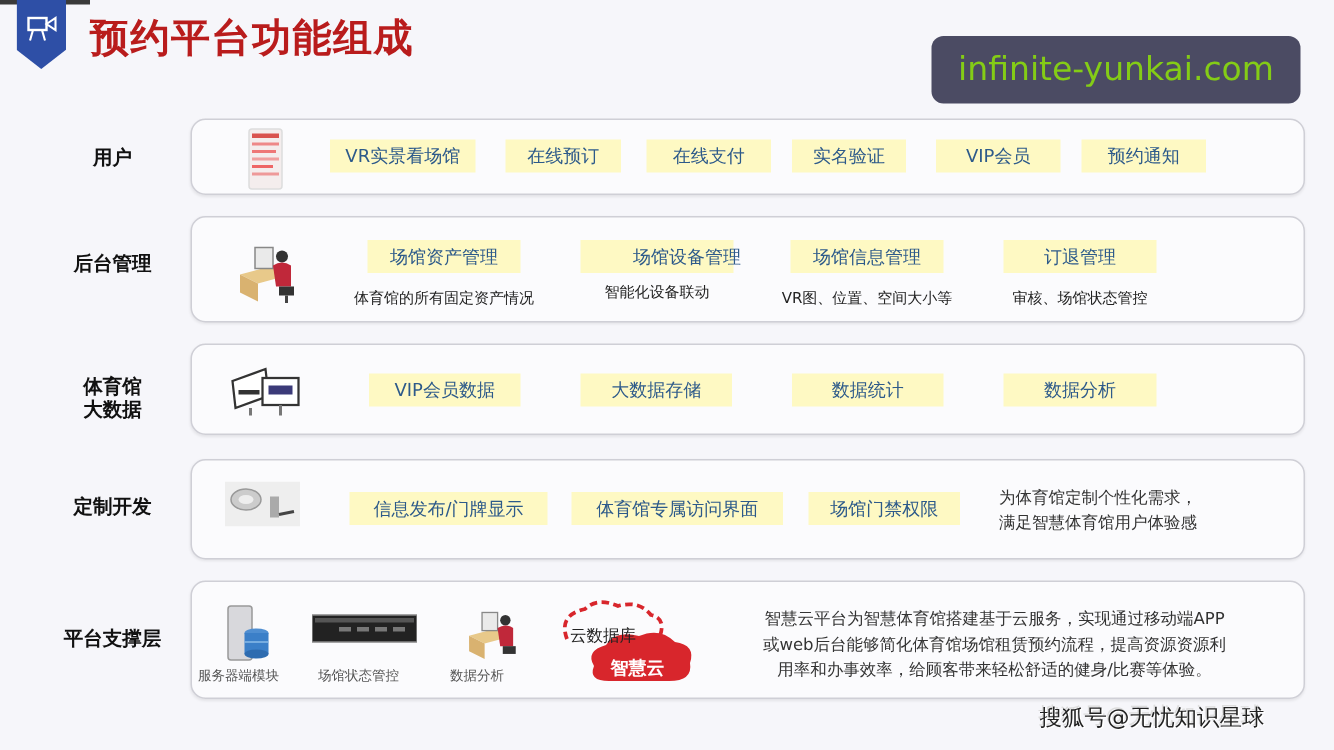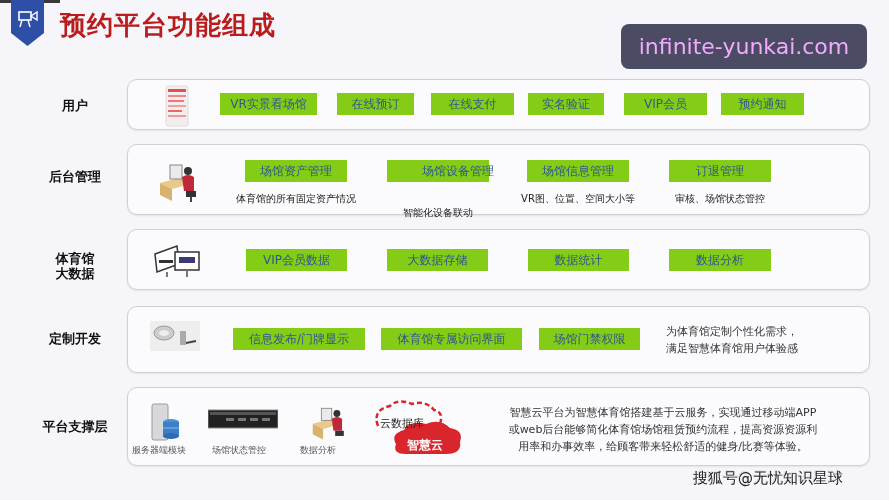--- a/index.html
+++ b/index.html
@@ -17,34 +17,34 @@
     clip-path: polygon(0 0, 100% 0, 100% 72%, 50% 100%, 0 72%);
     display: flex; justify-content: center; padding-top: 10px;
   }
   .page-title {
     position: absolute; left: 60px; top: 8px;
     font-size: 26px; font-weight: bold; color: #b91c1c; letter-spacing: 1px;
   }
   .watermark {
     position: absolute; left: 621px; top: 24px; width: 246px; height: 45px;
     background: #4b4b63; border-radius: 8px;
-    color: #f0abfc; font-size: 22px;
+    color: #84cc16; font-size: 22px;
     display: flex; align-items: center; justify-content: center;
   }
   .row-label {
     position: absolute; left: 30px; width: 90px; text-align: center;
     font-size: 13px; font-weight: bold; color: #111; line-height: 15px;
   }
   .panel {
     position: absolute; left: 127px; width: 743px;
     background: #fbfbfd; border: 1px solid #cfcfd6; border-radius: 10px;
     box-shadow: 0 1px 2px rgba(0,0,0,0.08);
   }
   .chip {
-    position: absolute; height: 22px; background: #84cc16;
+    position: absolute; height: 22px; background: #fef9c3;
     color: #2d5a8a; font-size: 12px;
     display: flex; align-items: center; justify-content: center;
     white-space: nowrap;
   }
   .sub {
     position: absolute; font-size: 10px; color: #222; white-space: nowrap; text-align: center;
   }
   .desc { position: absolute; font-size: 11px; color: #333; line-height: 17px; }
   .desc-center { text-align: center; }
   .icon-box { position: absolute; }
@@ -98,21 +98,21 @@
     <path d="M24 16 Q30 12 36 16 L36 30 L26 30 Z" fill="#c0283a"></path>
     <rect x="28" y="30" width="10" height="6" fill="#333"></rect>
     <line x1="33" y1="36" x2="33" y2="41" stroke="#444" stroke-width="2"></line>
   </svg>
 </div>
 <div class="chip" style="left:245px; top:160px; width:102px;">场馆资产管理</div>
 <div class="chip" style="left:387px; top:160px; width:102px;padding-left:40px;">场馆设备管理</div>
 <div class="chip" style="left:527px; top:160px; width:102px;">场馆信息管理</div>
 <div class="chip" style="left:669px; top:160px; width:102px;">订退管理</div>
 <div class="sub" style="left:228px; top:192px; width:136px;">体育馆的所有固定资产情况</div>
-<div class="sub" style="left:388px; top:206px; width:100px;">智能化设备联动</div>
+<div class="sub" style="left:388px; top:188px; width:100px;">智能化设备联动</div>
 <div class="sub" style="left:513px; top:192px; width:130px;">VR图、位置、空间大小等</div>
 <div class="sub" style="left:665px; top:192px; width:110px;">审核、场馆状态管控</div>
 
 <div class="row-label" style="top:251px;">
   <div>体育馆</div>
   <div>大数据</div>
 </div>
 <div class="panel" style="top:229px; height:61px;">
   <svg class="icon-box" style="left:25px; top:14px;" width="48" height="34" viewBox="0 0 48 34">
     <polygon points="2,10 24,2 26,20 4,28" fill="#fff" stroke="#333" stroke-width="1.5"></polygon>

